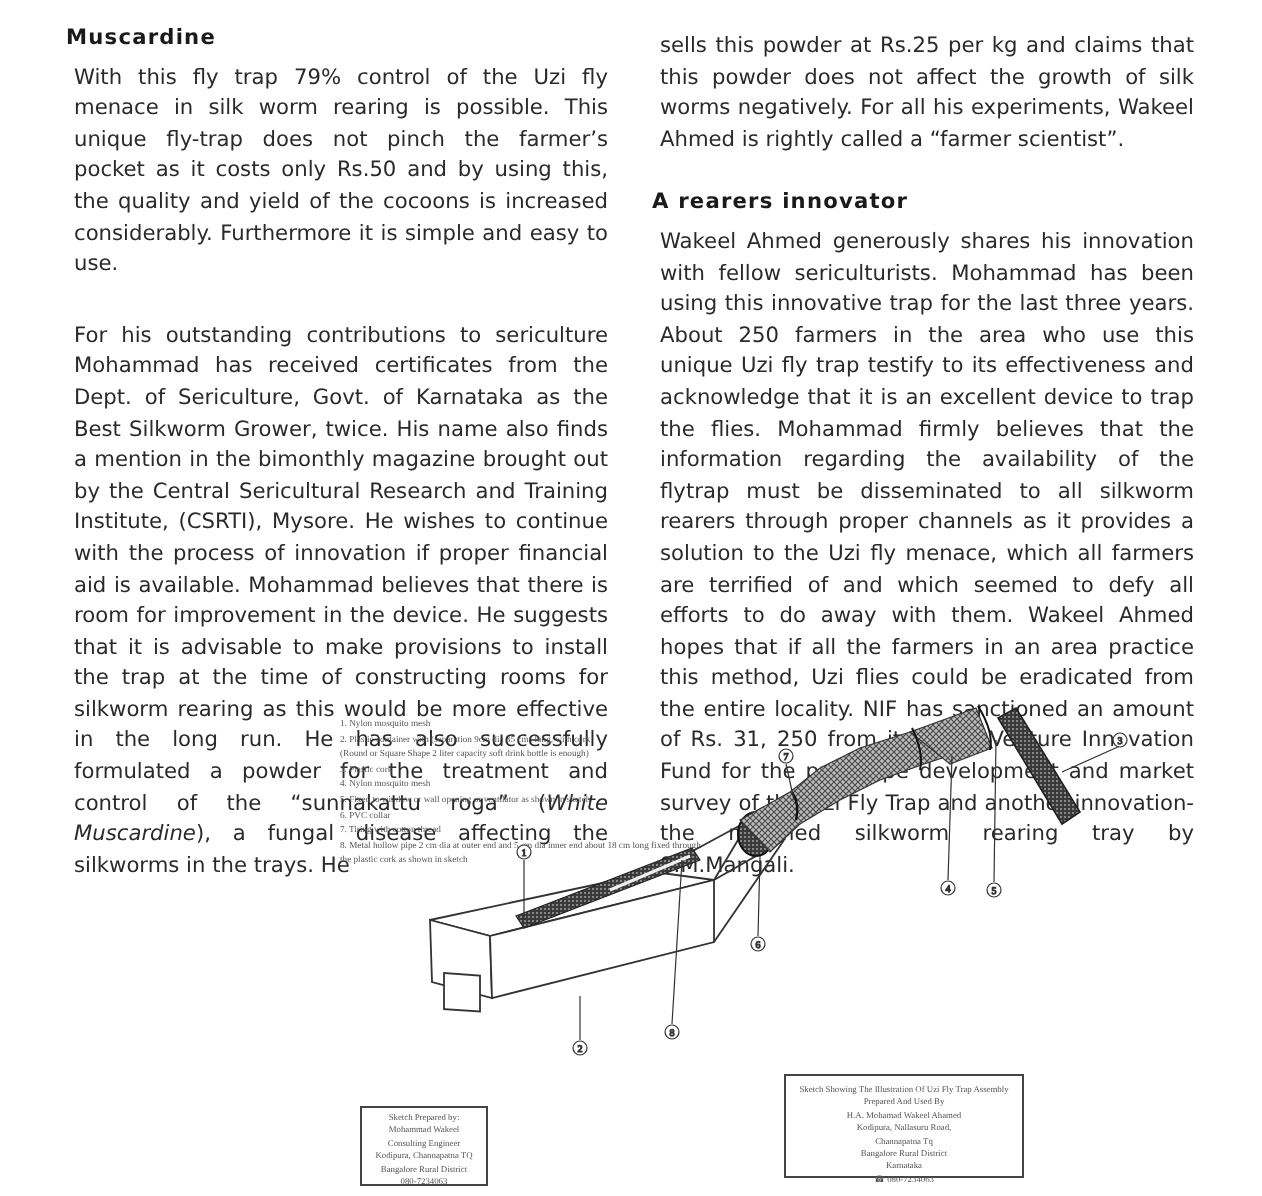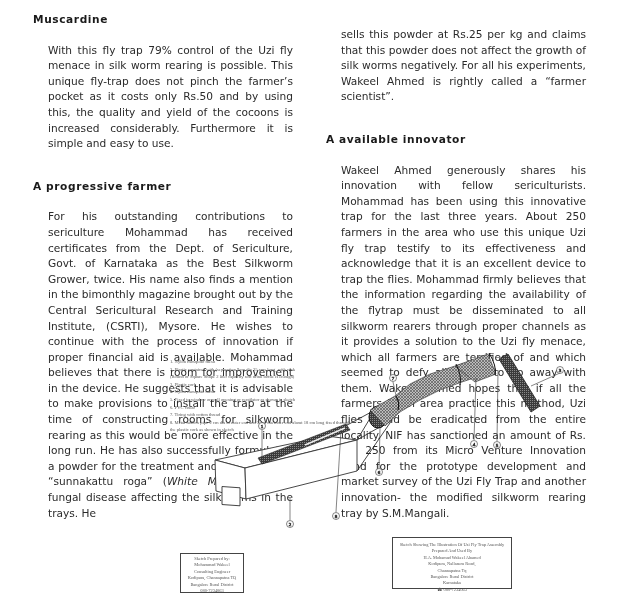--- a/index.html
+++ b/index.html
@@ -11,21 +11,21 @@
     position: absolute; top: 12px;
     font-size: 10.6px; line-height: 15.6px;
     text-align: justify;
   }
   .col.left { left: 33px; width: 275px; }
   .col.right { left: 326px; width: 275px; }
   .heading {
     font-weight: bold; letter-spacing: 0.6px; color: #1a1a1a;
     margin: 0; font-size: 10.6px; line-height: 15.6px;
   }
-  .para { margin: 15px; }
+  .para { margin: 4px; }
   .gap { height: 12px; }
   .diagram {
     position: absolute; left: 0; top: 340px; width: 631px; height: 258px;
   }
   .legend {
     position: absolute; left: 170px; top: 18px; width: 240px;
     font-family: "Liberation Serif", serif; font-size: 4.6px; line-height: 7.6px;
     color: #555;
   }
   .legend div { white-space: nowrap; }
@@ -38,28 +38,27 @@
   .box.right-box { left: 392px; top: 197px; width: 120px; height: 52px; padding-top: 4px; }
   svg { position: absolute; left: 0; top: 0; }
 </style>
 </head>
 <body>
 
 <div class="col left">
   <p class="heading">Muscardine</p>
   <p class="para">With this fly trap 79% control of the Uzi fly menace in silk worm rearing is possible. This unique fly-trap does not pinch the farmer’s pocket as it costs only Rs.50 and by using this, the quality and yield of the cocoons is increased considerably.  Furthermore it is simple and easy to use.</p>
   <div class="gap"></div>
-  <p class="heading">A progressive farmer</p>
   <p class="para"><span>For his outstanding contributions to sericulture Mohammad has received certificates from the Dept. of Sericulture, Govt. of Karnataka as the Best Silkworm Grower, twice. His name also finds a mention in the bimonthly magazine brought out by the Central Sericultural Research and Training Institute, (CSRTI), Mysore. He wishes to continue with the process of innovation if proper financial aid is available. Mohammad believes that there is room for improvement in the device. He suggests that it is advisable to make provisions to install the trap at the time of constructing rooms for silkworm rearing as this would be more effective in the long run. He has also successfully formulated a powder for the treatment and control of the “sunnakattu roga” (</span><i>White Muscardine</i><span>), a fungal disease affecting the silkworms in the trays. He</span></p>
 </div>
 
 <div class="col right">
   <p class="para">sells this powder at Rs.25 per kg and claims that this powder does not affect the growth of silk worms negatively. For all his experiments, Wakeel Ahmed is rightly called a “farmer scientist”.</p>
   <div class="gap"></div>
-  <p class="heading">A available innovator</p>
+  <p class="heading">A rearers innovator</p>
   <p class="para">Wakeel Ahmed generously shares his innovation with fellow sericulturists. Mohammad has been using this innovative trap for the last three years. About 250 farmers in the area who use this unique Uzi fly trap testify to its effectiveness and acknowledge that it is an excellent device to trap the flies. Mohammad firmly believes that the information regarding the availability of the flytrap must be disseminated to all silkworm rearers through proper channels as it provides a solution to the Uzi fly menace, which all farmers are terrified of and which seemed to defy all efforts to do away with them. Wakeel Ahmed hopes that if all the farmers in an area practice this method, Uzi   flies could be eradicated from the entire locality. NIF has sanctioned an amount of Rs. 31, 250 from its Micro Venture Innovation Fund for the prototype development and market survey of the Uzi Fly Trap and another innovation- the modified silkworm rearing tray by S.M.Mangali.</p>
 </div>
 
 <div class="diagram">
   <div class="legend">
     <div>1. Nylon mosquito mesh</div>
     <div>2. Plastic container with (separation 9cm dia 35 cms long, with cork</div>
     <div>   (Round or Square Shape 2 liter capacity soft drink bottle is enough)</div>
     <div>3. Plastic cork</div>
     <div>4. Nylon mosquito mesh</div>

